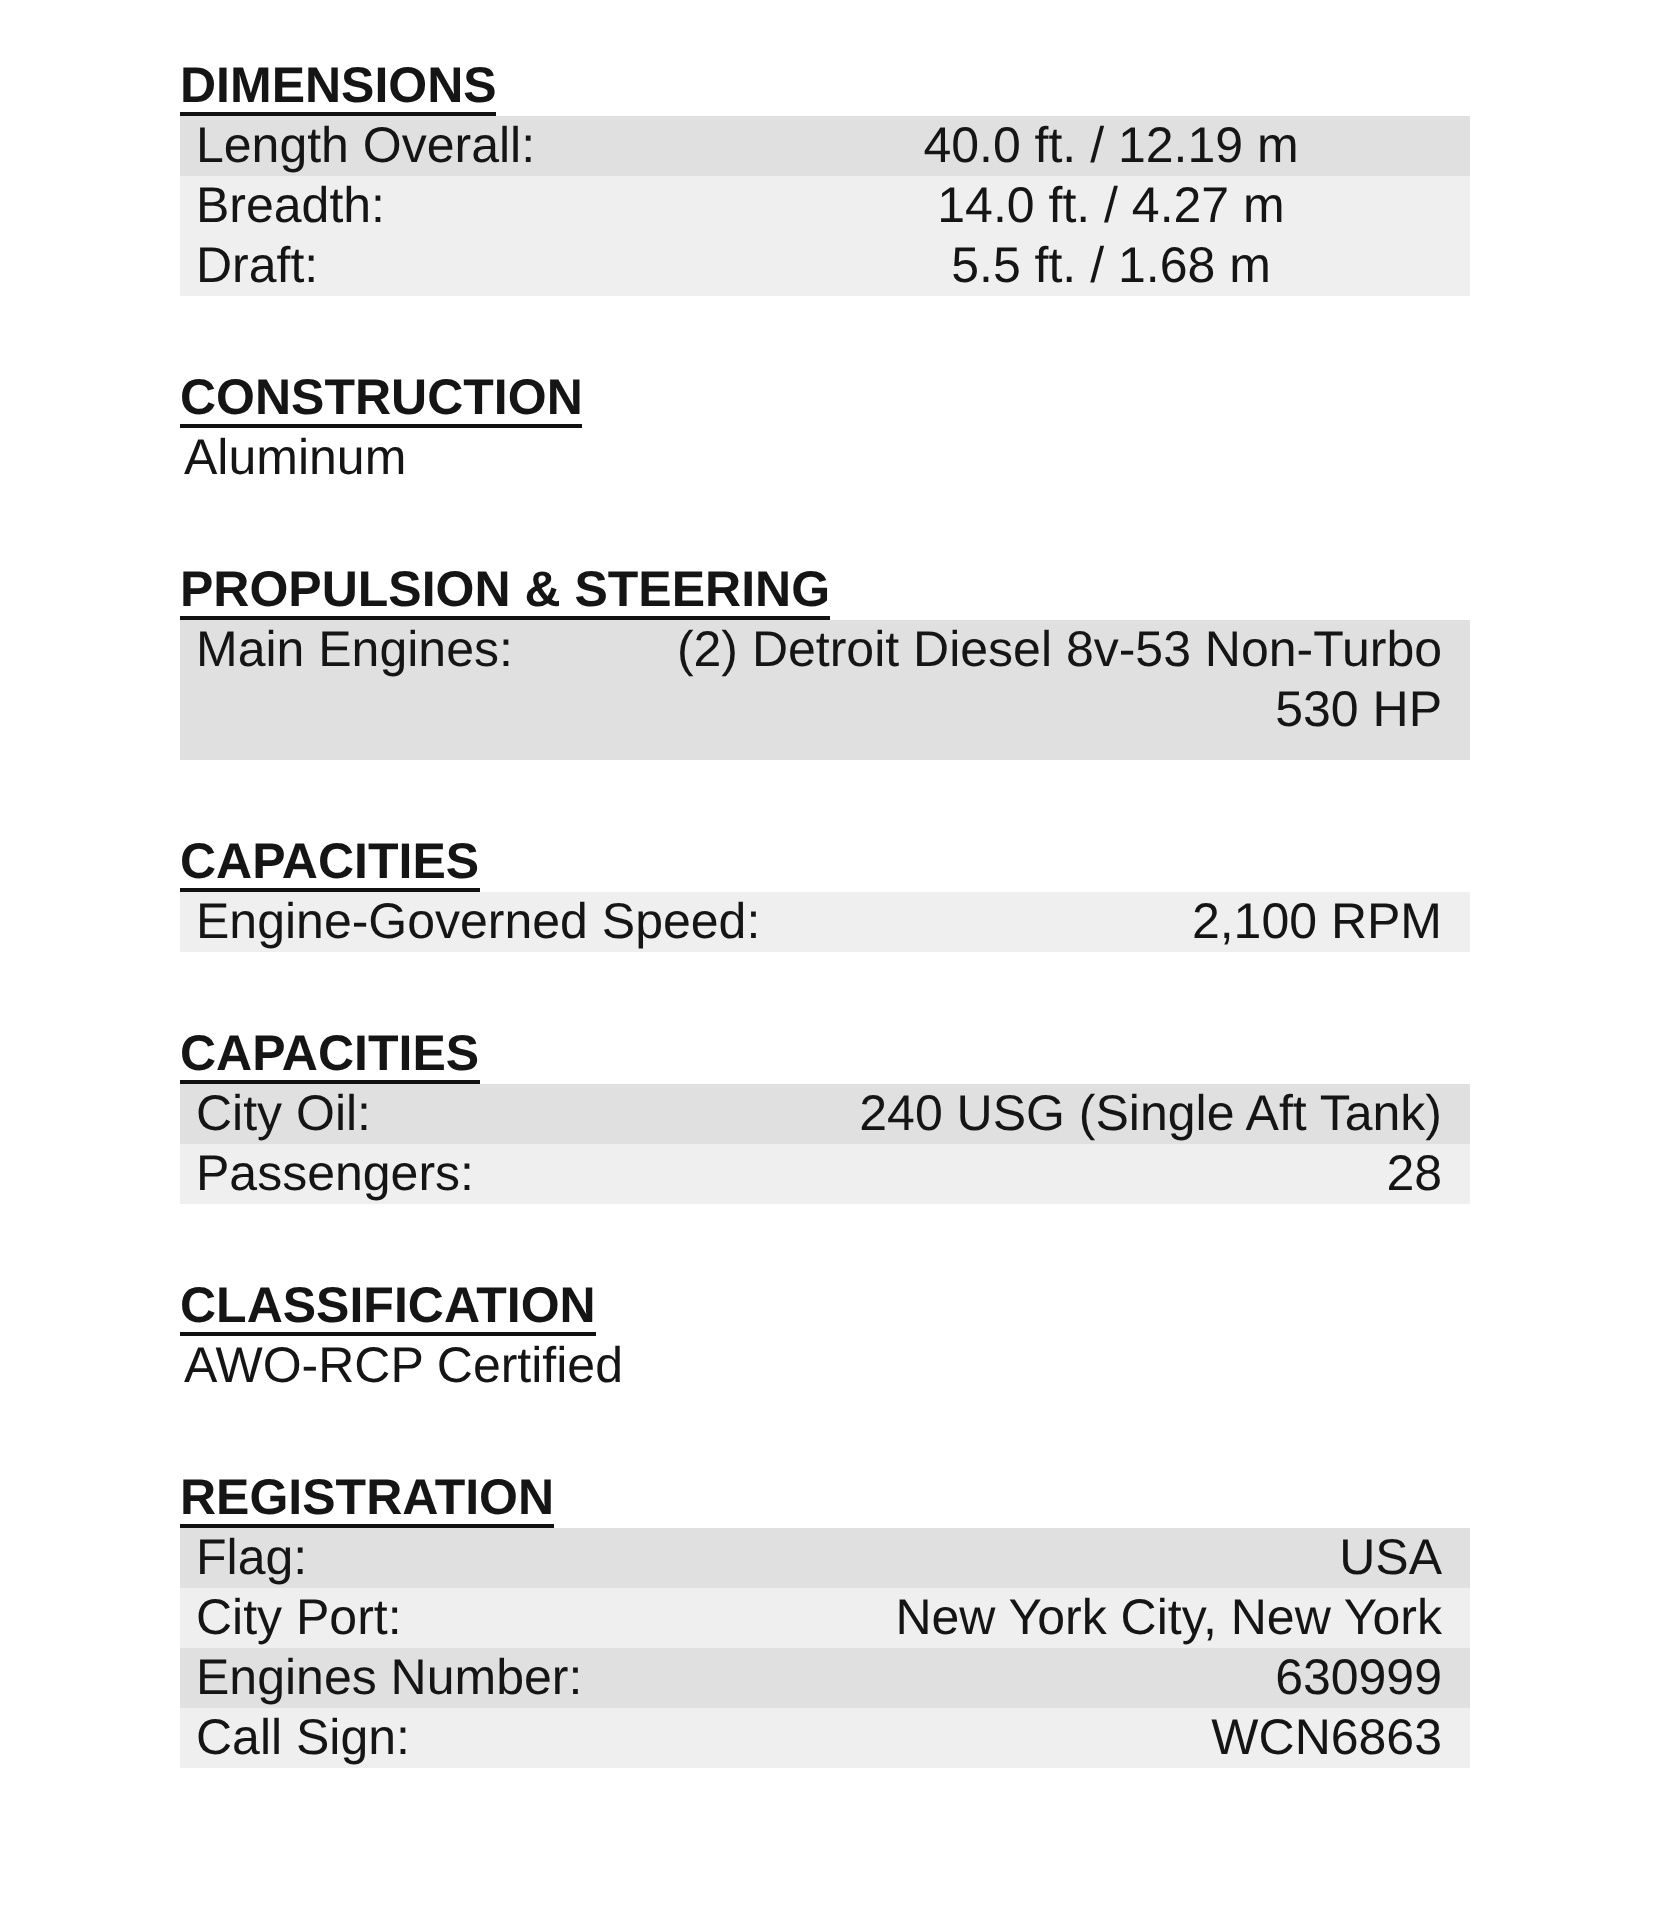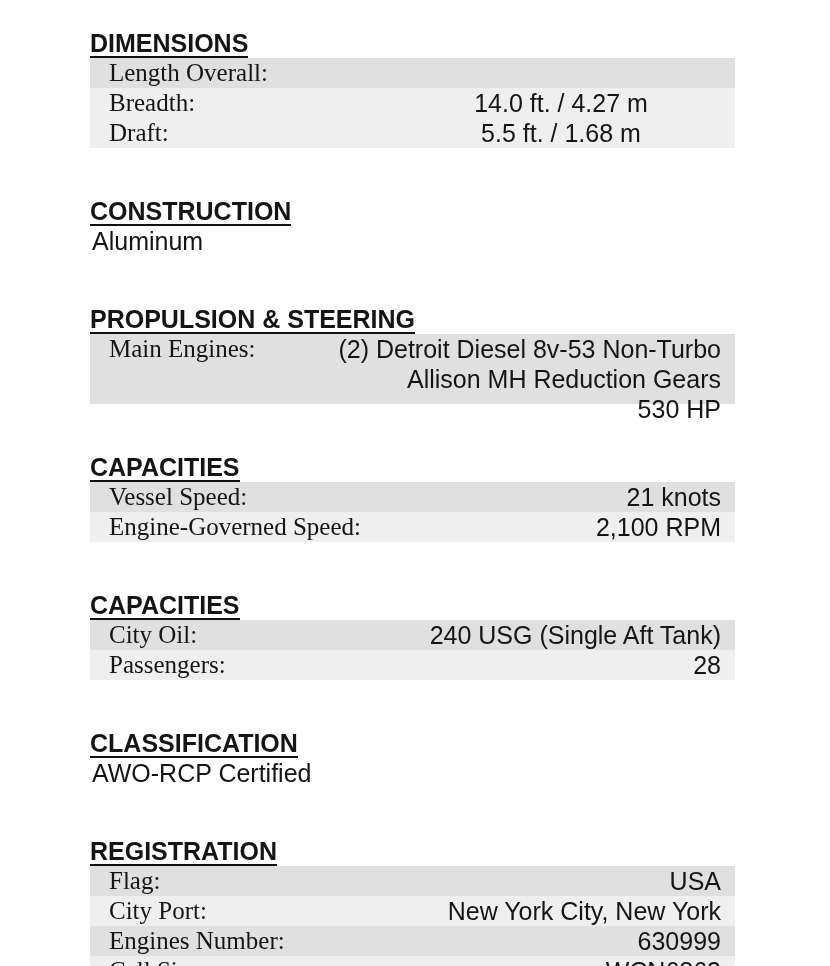--- a/index.html
+++ b/index.html
@@ -13,21 +13,21 @@
     overflow: hidden;
     font-family: "Liberation Sans", "DejaVu Sans", sans-serif;
     font-size: 25px;
     line-height: 30px;
     color: var(--text, #151515);
     background: var(--page_bg, #ffffff);
   }
   .doc {
     padding: 28px 0 0 90px;
   }
-  .section { margin-top: 48px; }
+  .section { margin-top: 36px; }
   .section:first-child { margin-top: 0; }
   .sec-title {
     font-weight: bold;
     height: 27px;
     margin-bottom: 3px;
     white-space: nowrap;
   }
   .sec-title .u {
     display: inline-block;
     line-height: 25px;
@@ -35,22 +35,21 @@
   }
   .rows { width: 645px; }
   .row {
     display: flex;
     height: 30px;
     line-height: 30px;
     white-space: nowrap;
   }
   .row .label {
     flex: 0 0 auto;
-    padding-left: 19px;
-    font-family: Liberation Serif, serif;
+    padding-left: 8px;
   }
   .row .value {
     flex: 1 1 auto;
     text-align: right;
     padding-right: 14px;
   }
   .row-odd  { background: var(--row_odd, #e0e0e0); }
   .row-even { background: var(--row_even, #efefef); }
   
   .dims .label { flex: 0 0 278px; }
@@ -78,20 +77,21 @@
 
 <div class="doc">
 
   <div class="section">
     <div class="sec-title">
       <span class="u">DIMENSIONS</span>
     </div>
     <div class="rows dims">
       <div class="row row-odd">
         <div class="label">Length Overall:</div>
+        <div class="value">40.0 ft. / 12.19 m</div>
       </div>
       <div class="row row-even">
         <div class="label">Breadth:</div>
         <div class="value">14.0 ft. / 4.27 m</div>
       </div>
       <div class="row row-even">
         <div class="label">Draft:</div>
         <div class="value">5.5 ft. / 1.68 m</div>
       </div>
     </div>
@@ -106,36 +106,31 @@
 
   <div class="section">
     <div class="sec-title">
       <span class="u">PROPULSION &amp; STEERING</span>
     </div>
     <div class="rows">
       <div class="row row-odd multi">
         <div class="label">Main Engines:</div>
         <div class="value">
           <div class="vline">(2) Detroit Diesel 8v-53 Non-Turbo</div>
-          <div class="vline">Allison MH Reduction Gears</div>
           <div class="vline">530 HP</div>
         </div>
       </div>
     </div>
   </div>
 
   <div class="section">
     <div class="sec-title">
       <span class="u">CAPACITIES</span>
     </div>
     <div class="rows">
-      <div class="row row-odd">
-        <div class="label">Vessel Speed:</div>
-        <div class="value">21 knots</div>
-      </div>
       <div class="row row-even">
         <div class="label">Engine-Governed Speed:</div>
         <div class="value">2,100 RPM</div>
       </div>
     </div>
   </div>
 
   <div class="section">
     <div class="sec-title">
       <span class="u">CAPACITIES</span>

